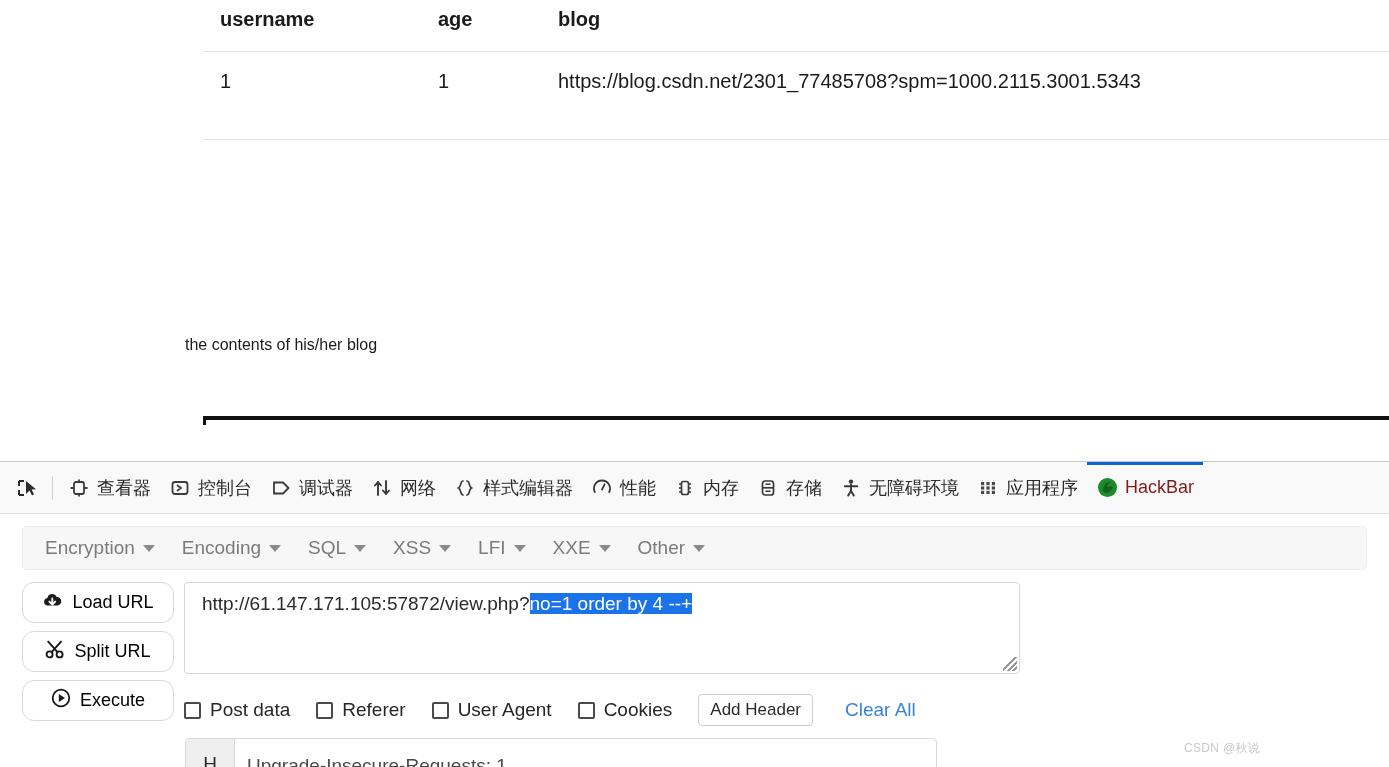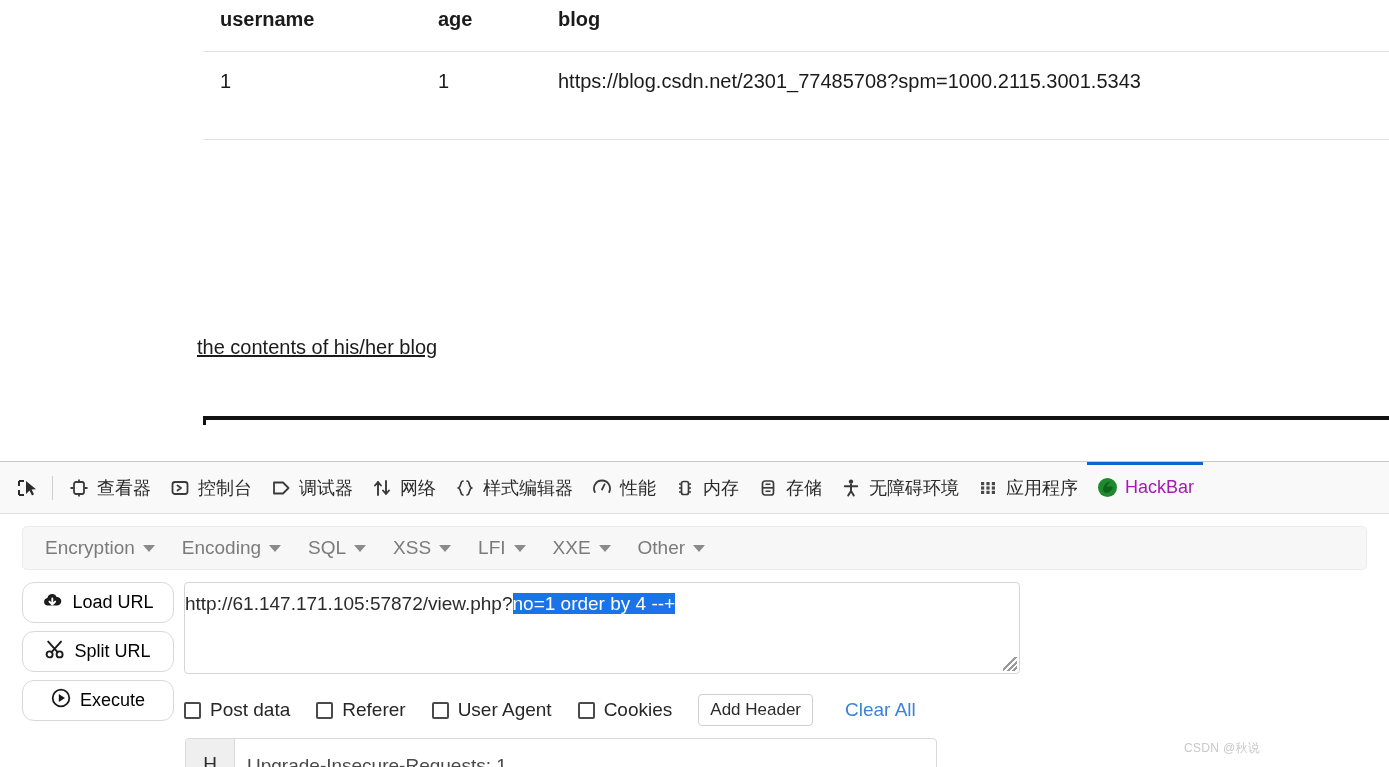--- a/index.html
+++ b/index.html
@@ -19,22 +19,22 @@
   .rt-head { height:44px; }
   .rt-head .cell { font-weight:bold; font-size:20px; color:#1b1b1b; }
   .rt-sep { border-bottom:1px solid #e3e3e3; }
   .rt-body { height:88px; padding-top:18px; }
   .rt-body .cell { font-size:20px; color:#1b1b1b; }
   .c-user { width:235px; padding-left:17px; }
   .c-age  { width:120px; }
   .c-blog { flex:1; }
 
   .blog-contents {
-    position:absolute; left:197px; top:336px;
-    font-size:20px; color:#1b1b1b;text-decoration:underline;
+    position:absolute; left:185px; top:336px;
+    font-size:16px; color:#1b1b1b;
   }
 
   
   .focus-border {
     position:absolute; left:203px; top:416px; width:1186px; height:4px;
     background:#111; 
   }
   .focus-border::before{
     content:""; position:absolute; left:0; top:0; width:3px; height:9px; background:#111;
   }
@@ -54,21 +54,21 @@
     width:38px; height:38px; margin-right:4px; cursor:pointer;
   }
   .dt-divider { width:1px; height:24px; background:#d0d0d0; margin:0 6px 0 2px; }
   .dt-tab {
     display:flex; align-items:center; gap:7px;
     height:51px; padding:0 9px; cursor:pointer;
     font-size:18px; color:#2b2b2b; white-space:nowrap;
     position:relative;
   }
   .dt-tab .ic { display:flex; align-items:center; justify-content:center; width:22px; height:22px; }
-  .dt-tab.active { color:#a21caf; }
+  .dt-tab.active { color:#7f1d1d; }
   .dt-tab.active::before {
     content:""; position:absolute; left:0; right:0; top:0; height:3px; background:#0a66d0;
   }
 
   
   .hb-menubar {
     margin:12px 22px 0 22px; height:44px;
     background:#f7f7f7; border:1px solid #ececec; border-radius:5px;
     display:flex; align-items:center; padding-left:10px; gap:3px;text-align:center;
   }
@@ -86,21 +86,21 @@
   .hb-left { display:flex; flex-direction:column; gap:8px; width:152px; }
   .hb-btn {
     height:41px; border:1px solid #d8d8d8; border-radius:12px; background:#fff;
     display:flex; align-items:center; justify-content:center; gap:9px;
     font-size:18px; color:#000000; cursor:pointer;
   }
   .hb-right { margin-left:10px; flex:1; }
   .url-box {
     position:relative; width:836px; height:92px;
     border:1px solid #d5d5d5; border-radius:4px; background:#fff;
-    padding:10px 0; font-size:19px; color:#2b2b2b;
+    padding:10px 17px; font-size:19px; color:#2b2b2b;
     white-space:pre; overflow:hidden; cursor:text;
   }
   .sel { background:#1a73e8; color:#fff; }
   .resz {
     position:absolute; right:2px; bottom:2px; width:14px; height:14px;
     background:
       linear-gradient(135deg, transparent 0 42%, #9a9a9a 42% 52%, transparent 52% 100%),
       linear-gradient(135deg, transparent 0 62%, #9a9a9a 62% 72%, transparent 72% 100%),
       linear-gradient(135deg, transparent 0 82%, #9a9a9a 82% 92%, transparent 92% 100%);
   }

